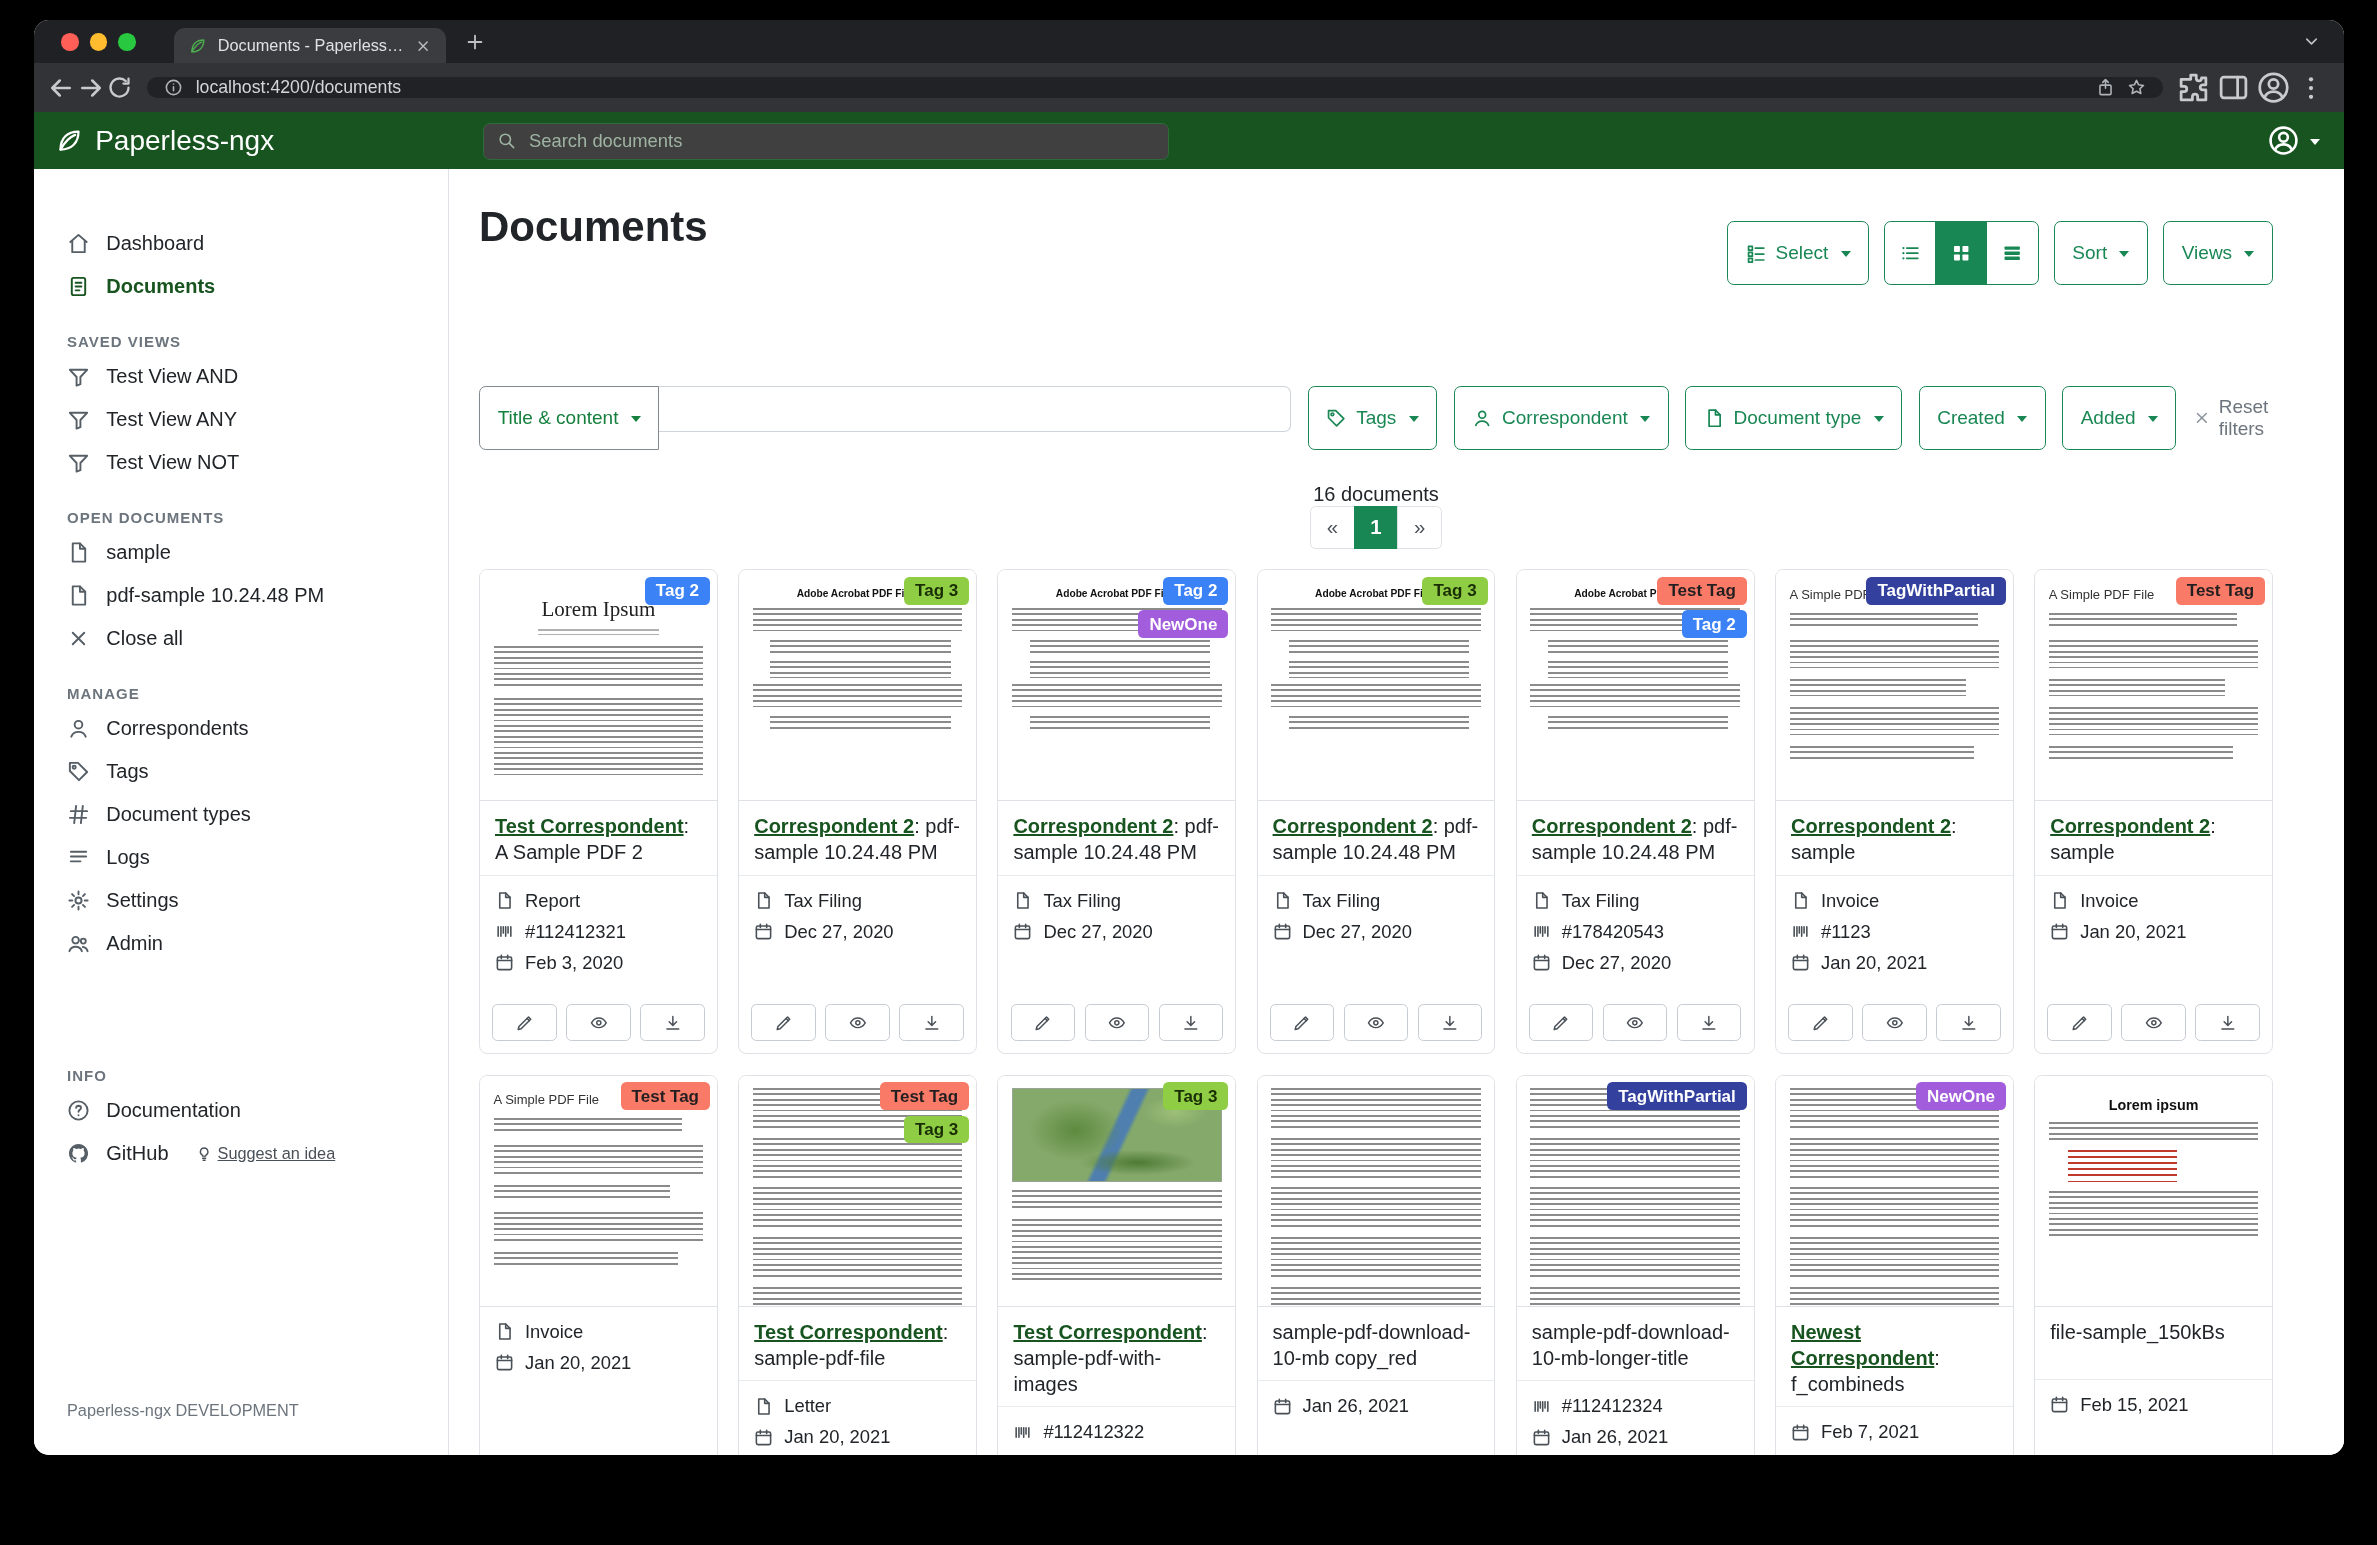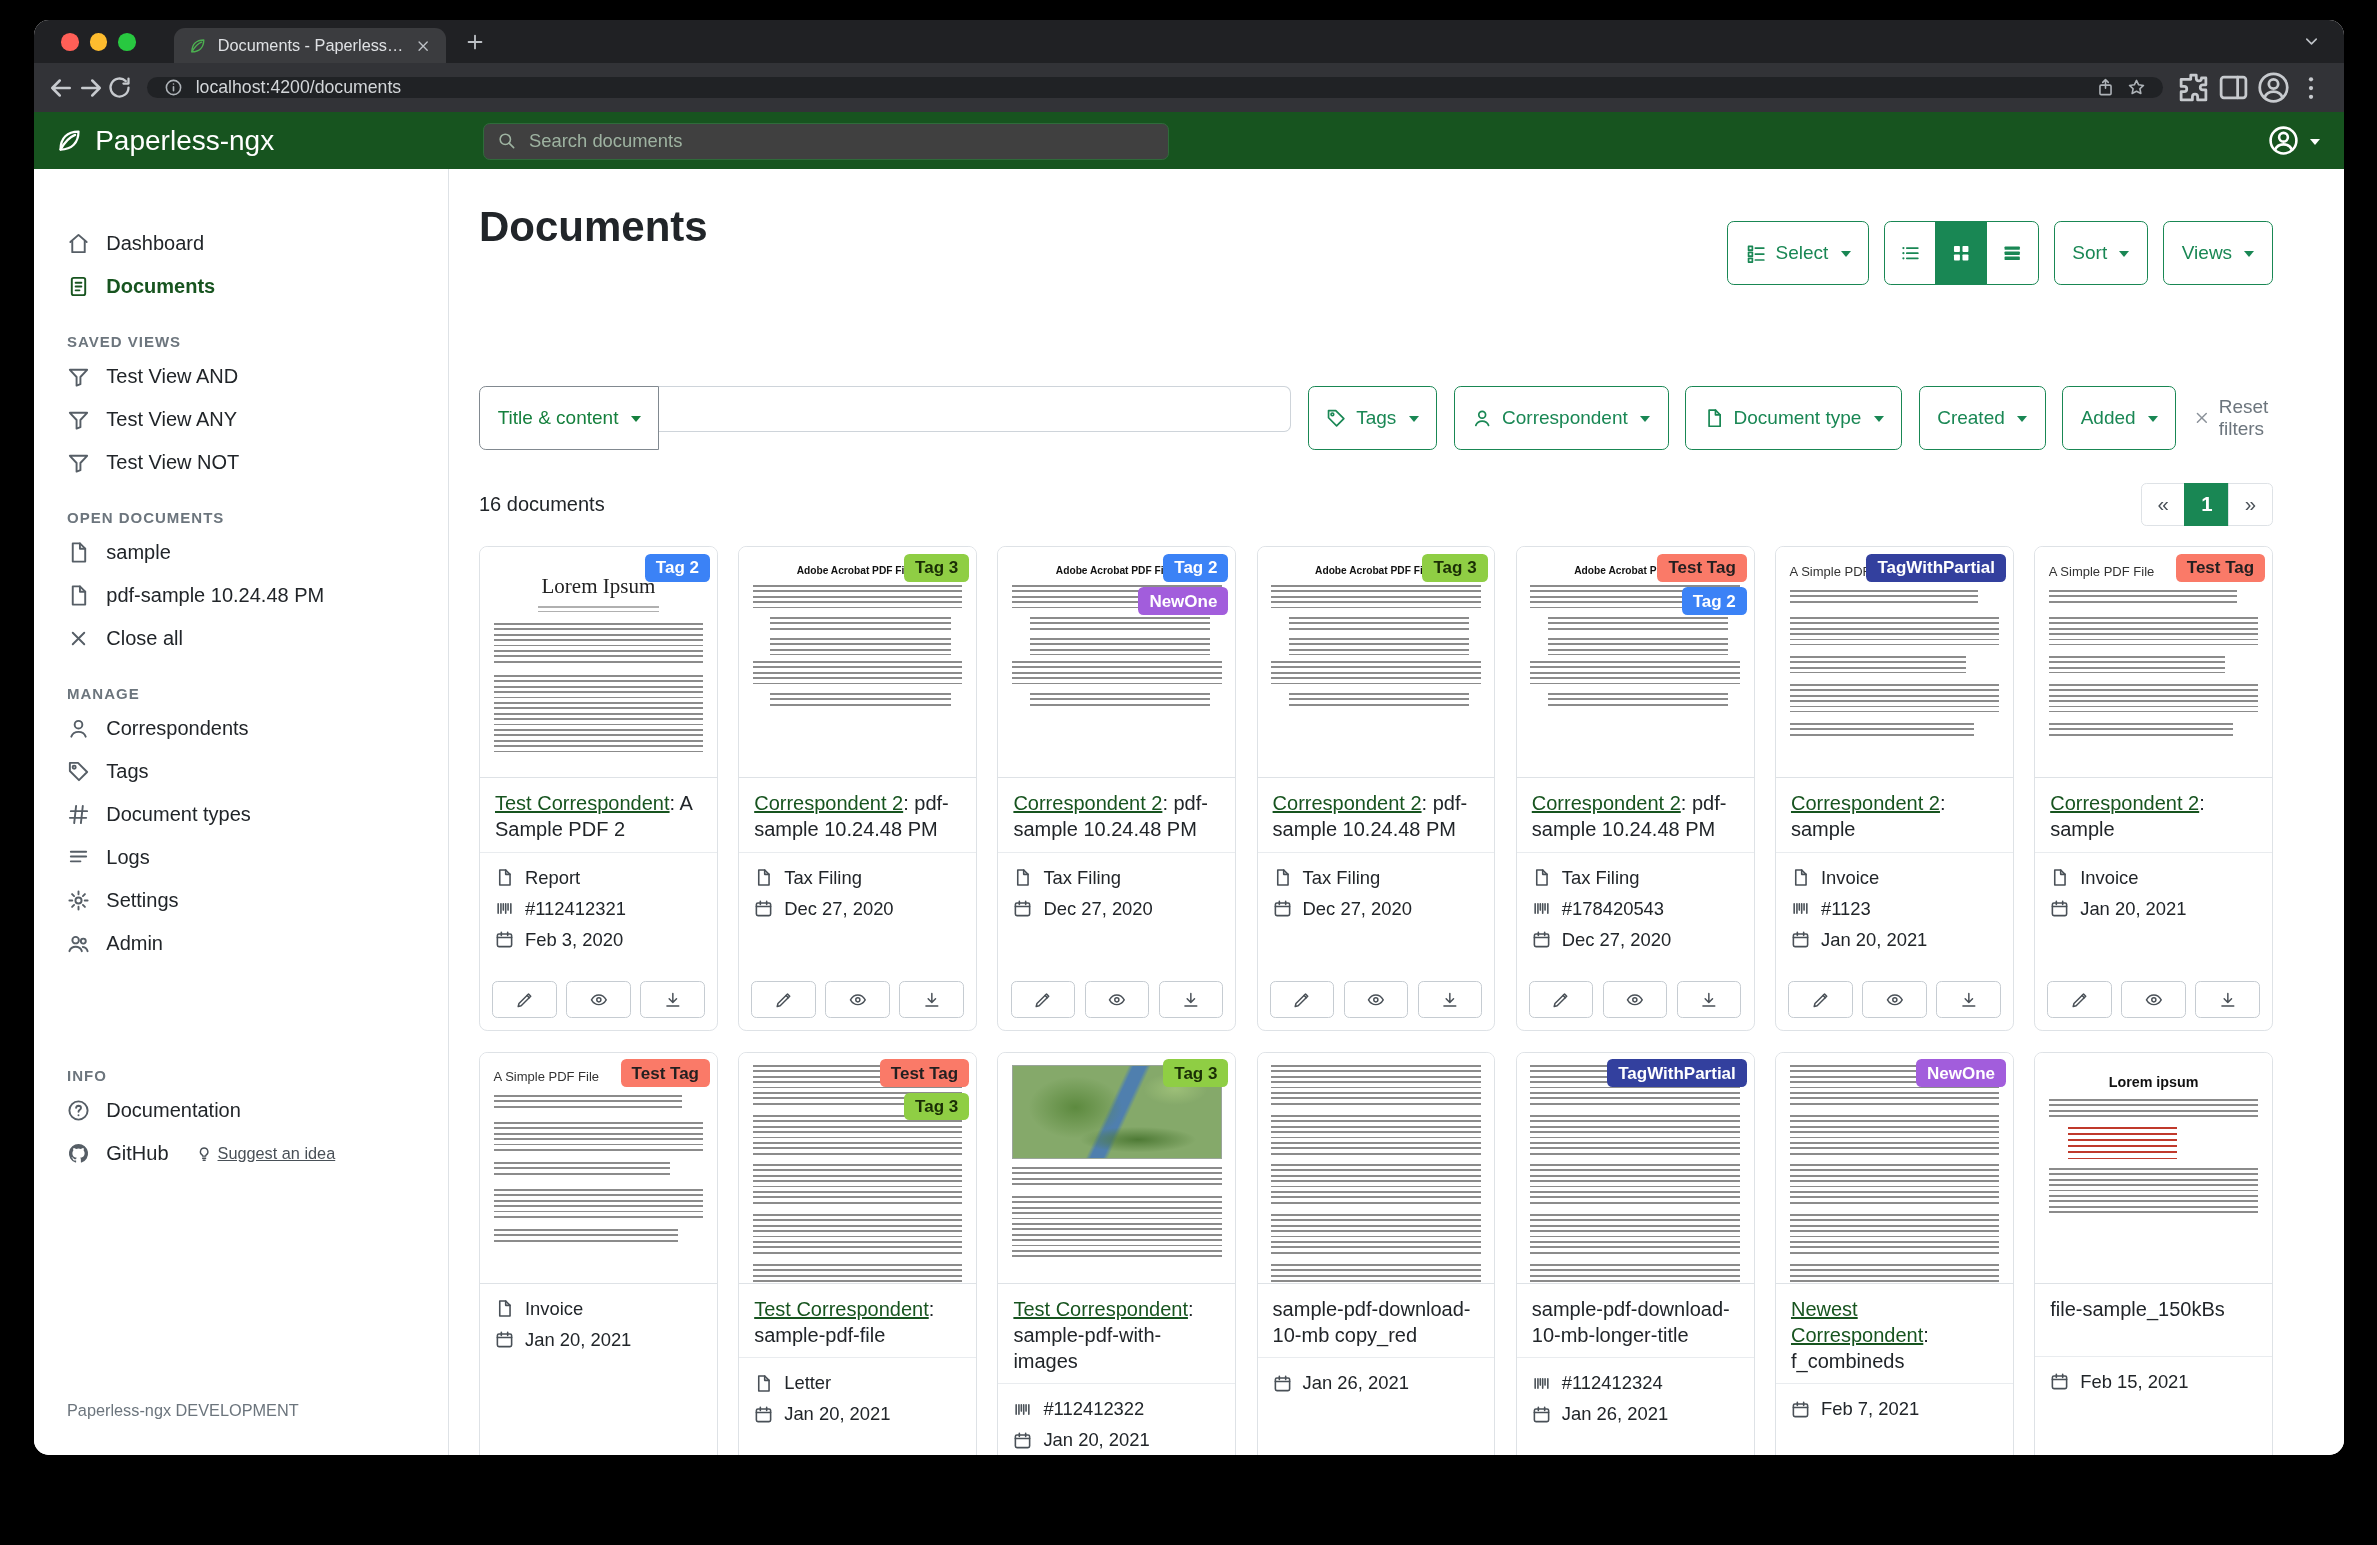--- a/index.html
+++ b/index.html
@@ -75,38 +75,38 @@
   .vgroup .btn.active{background:#198754;color:#fff;}
 
   .filter-row{margin-top:101px;display:flex;align-items:center;gap:16.3px;}
   .igroup{display:flex;}
   .btn-gray{border-color:#818990;color:#15803d;border-radius:6.8px 0 0 6.8px;}
   .filter-input{width:632px;height:46px;border:1.4px solid #ced4da;border-left:none;border-radius:0 6.8px 6.8px 0;
     font-size:19px;padding:0 13.6px;color:#212529;outline:none;background:#fff;}
   .reset{margin-left:auto;display:flex;gap:8.2px;align-items:center;color:#6c757d;font-size:19px;cursor:pointer;}
   .reset .ic{width:17.7px;height:17.7px;color:#8a9199;}
 
-  .count-row{margin-top:33px;display:flex;justify-content:space-between;align-items:center;}
+  .count-row{margin-top:33px;display:flex;justify-content:space-between;align-items:center;flex-direction:column;}
   .count{font-size:20px;color:#212529;}
   .pager{display:inline-flex;}
   .page-btn{min-width:45px;height:43px;border:1.4px solid #dee2e6;background:#fff;color:#495057;
     display:inline-flex;align-items:center;justify-content:center;font-size:20.4px;margin-left:-1.4px;}
   .page-btn:first-child{margin-left:0;border-radius:5.4px 0 0 5.4px;}
   .page-btn:last-child{border-radius:0 5.4px 5.4px 0;}
   .page-btn.active{background:#198754;border-color:#198754;color:#fff;font-weight:600;}
 
   
   .grid{margin-top:20.4px;display:grid;grid-template-columns:repeat(7,1fr);gap:20.4px;}
   .card{border:1.4px solid #dee2e6;border-radius:8.2px;background:#fff;display:flex;flex-direction:column;
     height:485px;overflow:hidden;position:relative;}
   .pv{height:231px;border-bottom:1.4px solid #dee2e6;position:relative;padding:12.2px 13.6px;overflow:hidden;flex:none;background:#fff;}
   .tagstack{position:absolute;top:6.8px;right:6.8px;display:flex;flex-direction:column;align-items:flex-end;gap:5.4px;z-index:2;}
   .badge{font-size:17px;font-weight:700;padding:5.4px 11px;border-radius:5.4px;line-height:1;cursor:pointer;}
   .cap{padding:12.2px 15px 9.5px;font-size:20px;line-height:1.3;border-bottom:1.4px solid #e9ecef;min-height:73px;flex:none;color:#212529;}
-  .cap a{color:#17541f;font-weight:400;text-decoration:underline;}
+  .cap a{color:#17541f;font-weight:700;text-decoration:underline;}
   .meta{padding:9.5px 15px;flex:1;}
   .mrow{display:flex;align-items:center;gap:11px;min-height:31px;font-size:18.4px;color:#212529;}
   .mrow .ic{width:19px;height:19px;color:#495057;}
   .actions{display:flex;gap:9.5px;padding:0 12.2px 12.2px;}
   .abtn{flex:1;height:37px;border:1.4px solid #c6ccd2;border-radius:5.4px;background:#fff;color:#495057;
     display:inline-flex;align-items:center;justify-content:center;}
   .abtn .ic{width:17.7px;height:17.7px;}
 
   
   .txt{background-image:repeating-linear-gradient(to bottom,#8b8b8b 0 1.8px,transparent 1.8px 5.4px);}

